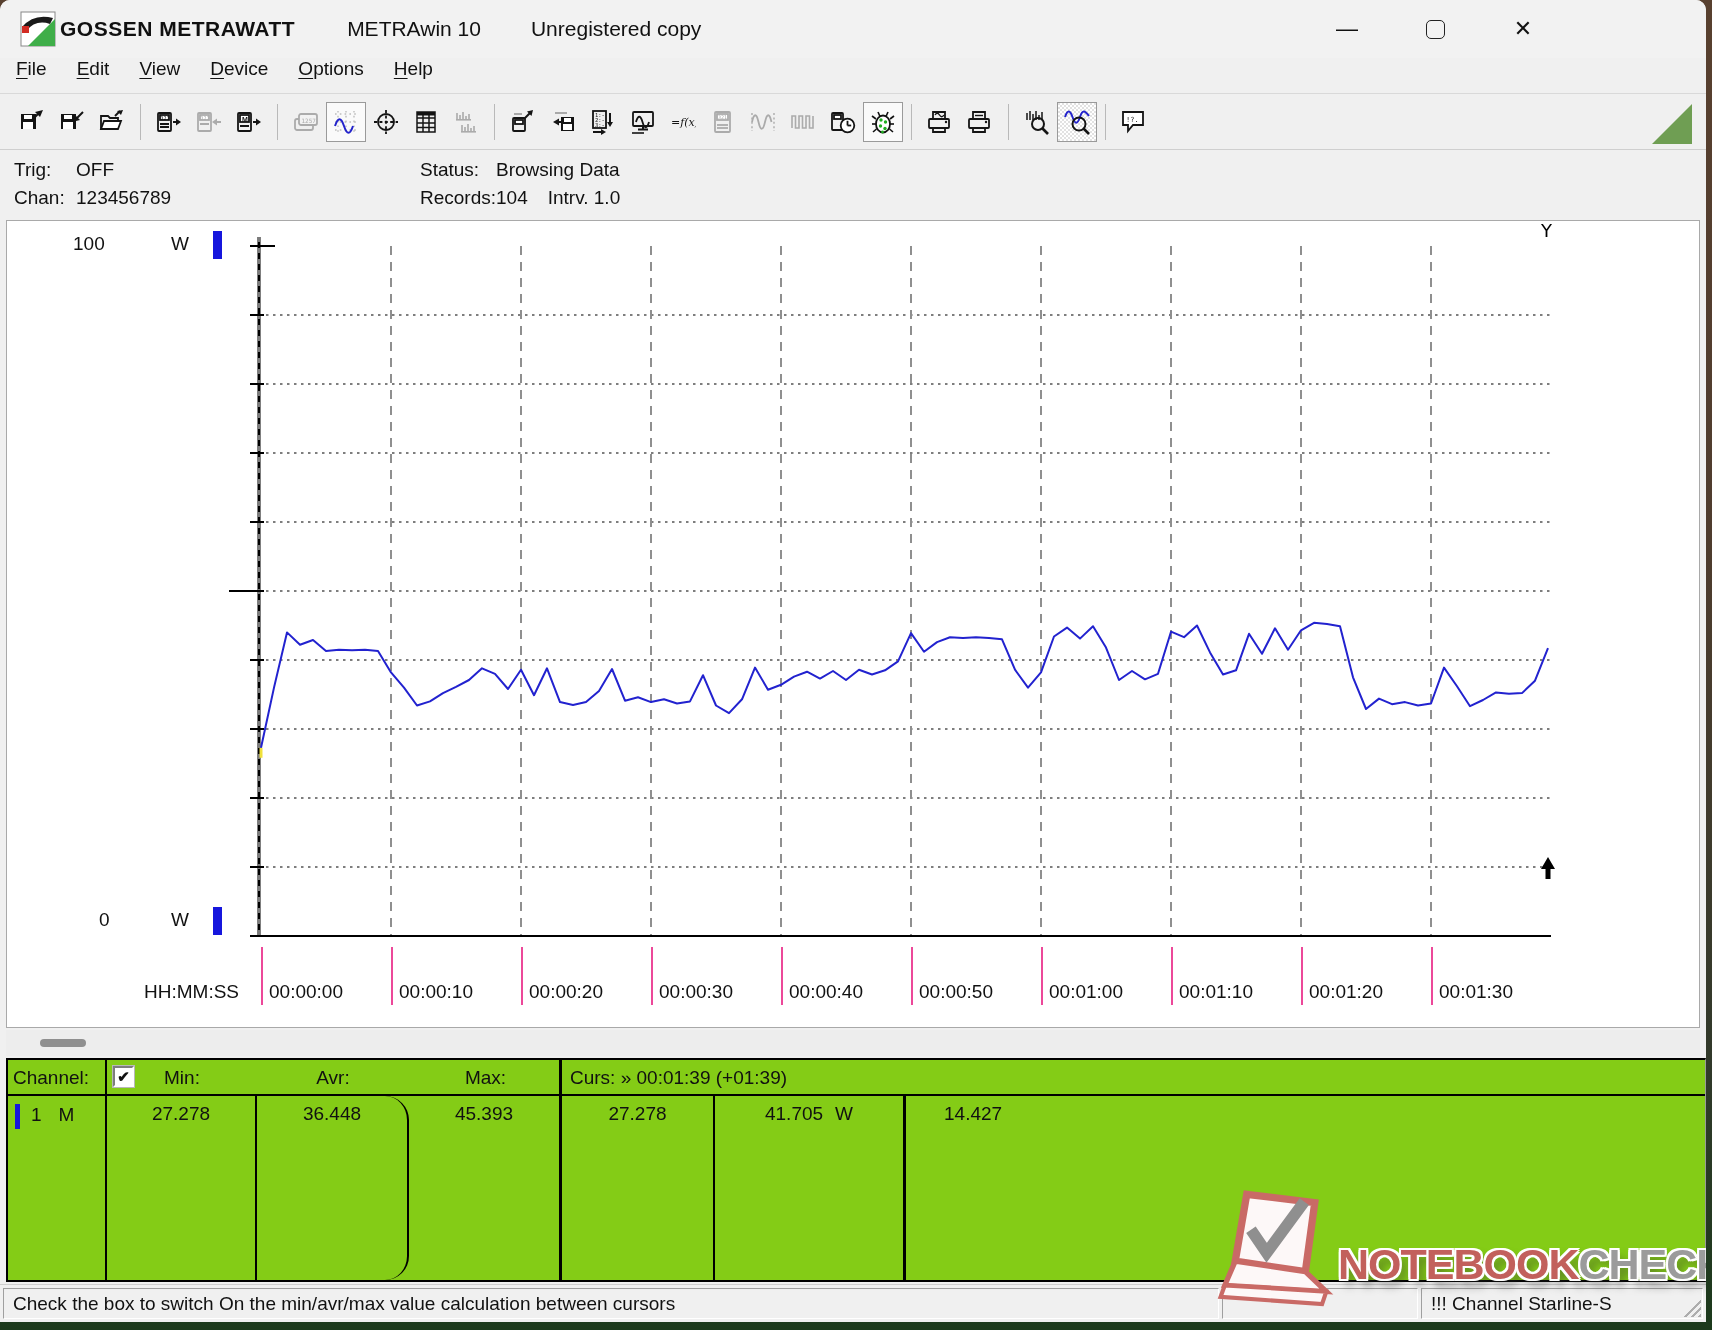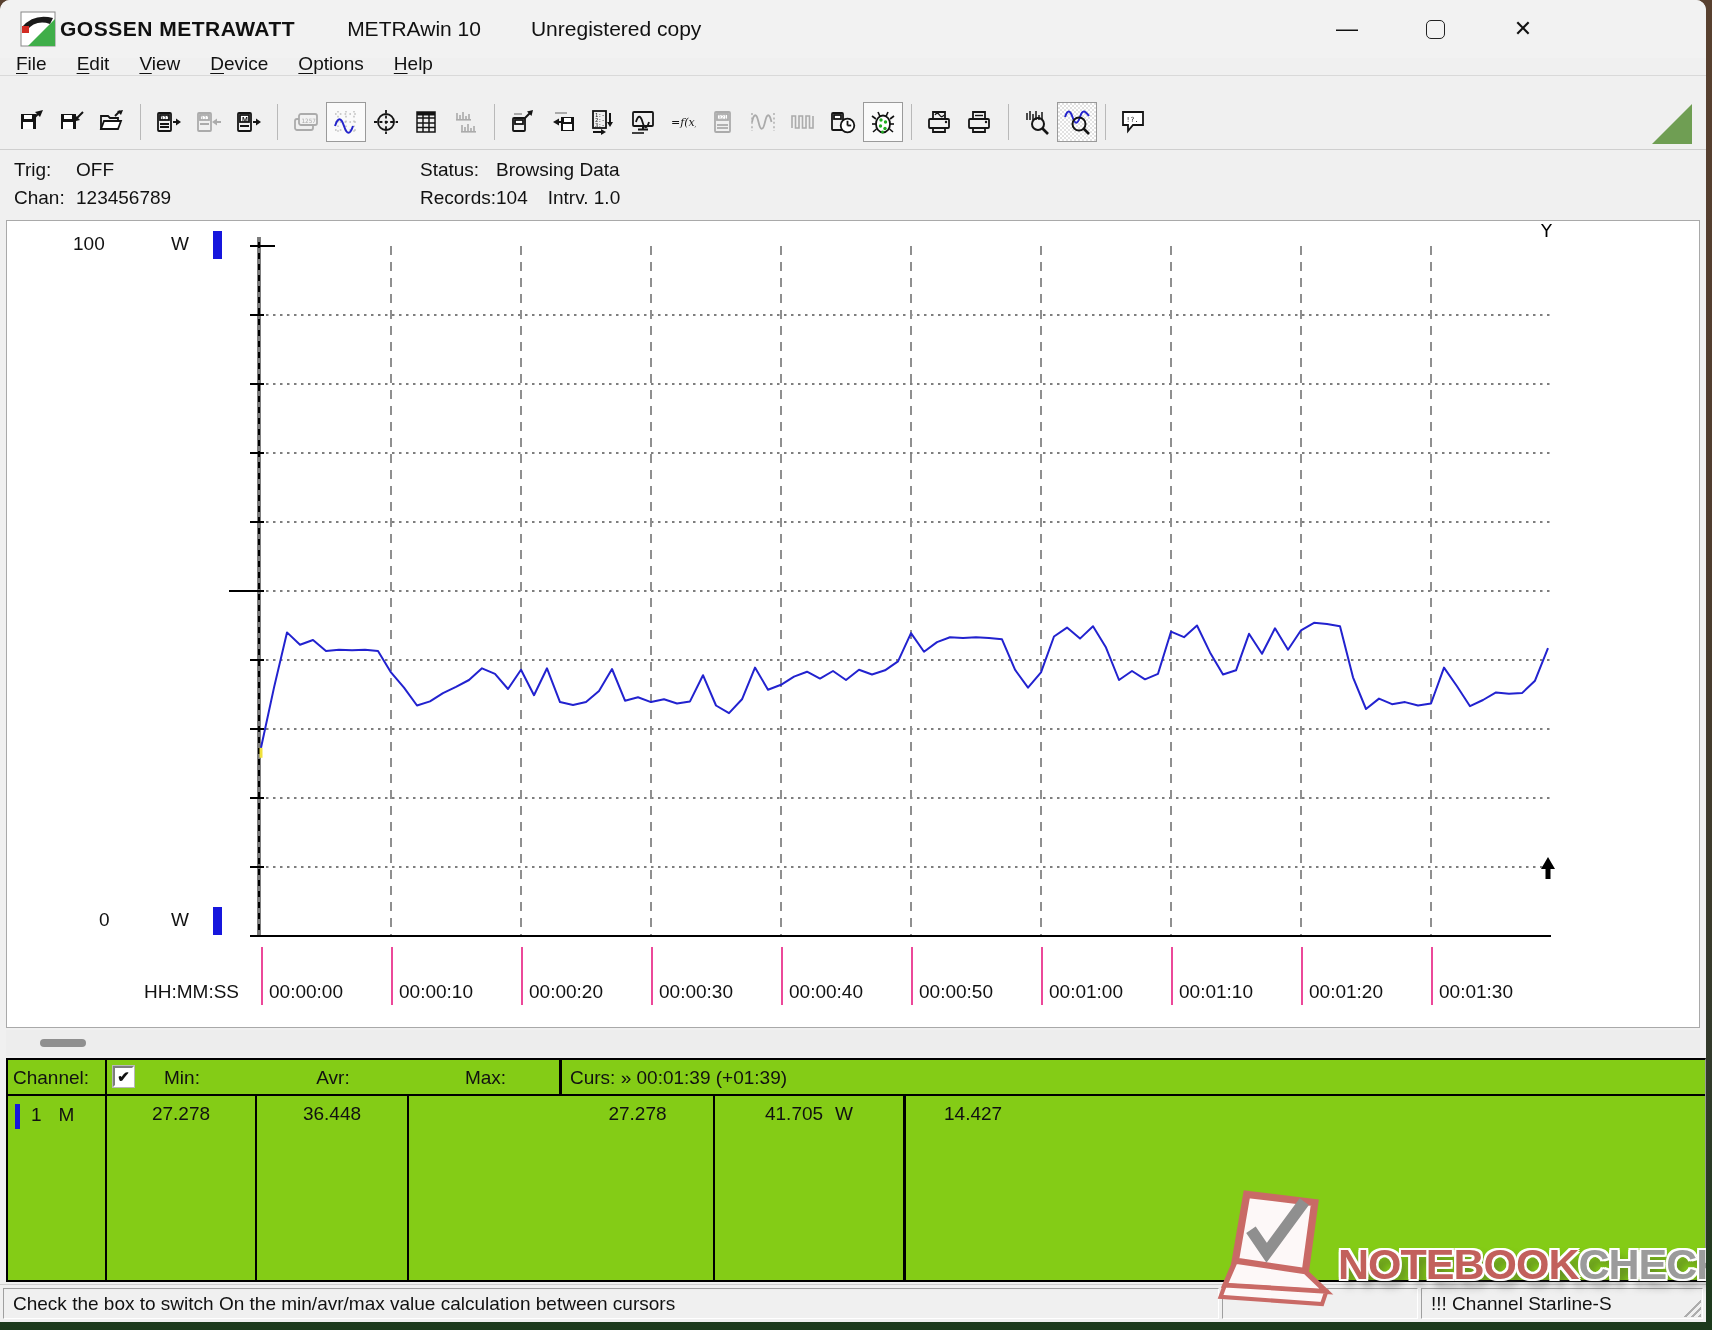--- a/index.html
+++ b/index.html
@@ -16,21 +16,21 @@
   
   .titlebar { position:absolute; left:0; top:0; width:100%; height:58px; display:flex; align-items:center; background:#f2f2f2; }
   .app-logo { width:36px; height:36px; margin-left:20px; }
   .title-brand { font-size:21px; font-weight:600; letter-spacing:.5px; margin-left:4px; }
   .title-app { font-size:21px; margin-left:52px; }
   .title-license { font-size:21px; margin-left:50px; }
   .win-controls { position:absolute; top:0; height:58px; left:1330px; display:flex; align-items:center; gap:54px; }
   .wc { width:34px; height:34px; display:flex; align-items:center; justify-content:center; font-size:22px; cursor:default; }
   .wc-max-box { width:19px; height:19px; border:1.7px solid #222; border-radius:5px; }
   
-  .menubar { position:absolute; left:0; top:40px; width:100%; height:36px; display:flex; align-items:flex-end; gap:30px; padding-left:16px; font-size:19px; border-bottom:1px solid #d9d9d9; }
+  .menubar { position:absolute; left:0; top:58px; width:100%; height:36px; display:flex; align-items:flex-start; gap:30px; padding-left:16px; font-size:19px; border-bottom:1px solid #d9d9d9; }
   .menu-item u { text-decoration-thickness:1px; text-underline-offset:3px; }
   
   .toolbar { position:absolute; left:0; top:95px; width:100%; height:55px; display:flex; align-items:center; padding-left:12px; border-bottom:1px solid #cfcfcf; }
   .tbtn { width:40px; height:40px; display:flex; align-items:center; justify-content:center; color:#141414; border:1px solid transparent; }
   .tbtn svg { width:26px; height:26px; }
   .tbtn.disabled { color:#ababab; }
   .tbtn.pressed { border:1px solid #9a9a9a; background:#fafafa; }
   .tbtn.checked { border:1px solid #9a9a9a;
     background:conic-gradient(#ffffff 25%, #e2e2e2 0 50%, #ffffff 0 75%, #e2e2e2 0) 0 0/4px 4px; }
   .tb-sep { width:1px; height:36px; background:#b9b9b9; margin:0 8px; }
@@ -67,21 +67,21 @@
     display:grid; grid-template-columns:150px 152px 153px; }
   .th-mam > div { text-align:center; padding-top:7px; }
   .th-checkbox { position:absolute; left:6px; top:6px; width:21px; height:21px; background:#fff;
     border-top:2px solid #7d7d7d; border-left:2px solid #7d7d7d; border-bottom:2px solid #fff; border-right:2px solid #fff;
     box-shadow:0 0 0 1px #b8b8b8; display:flex; align-items:center; justify-content:center; font-size:15px; font-weight:bold; }
   .th-curs { grid-column:5/7; grid-row:1; border-bottom:2px solid #000; padding-left:8px; white-space:nowrap; }
   .th-rest { grid-column:7; grid-row:1; border-bottom:2px solid #000; }
   .td-channel { grid-column:1; grid-row:2; border-right:2px solid #000; display:flex; align-items:flex-start; gap:17px; padding:8px 0 0 7px; }
   .chan-bar { display:inline-block; width:5px; height:25px; background:#1616dd; margin-right:-6px; }
   .td-min { grid-column:2; grid-row:2; border-right:2px solid #000; text-align:center; }
-  .td-avr { grid-column:3; grid-row:2; border-right:2px solid #000; text-align:center; }
+  .td-avr { grid-column:3; grid-row:2; border-right:2px solid #000; text-align:center;border-radius:24px; }
   .td-max { grid-column:4; grid-row:2; border-right:3px solid #000; text-align:center; }
   .td-cursa { grid-column:5; grid-row:2; border-right:2px solid #000; text-align:center; }
   .td-cursb { grid-column:6; grid-row:2; border-right:3px solid #000; text-align:center; }
   .td-extra { grid-column:7; grid-row:2; padding-left:38px; }
   .unit-gap { margin-left:12px; }
   
   .statusbar { position:absolute; left:0; top:1284px; width:1706px; height:38px; background:#f0f0f0;
     border-top:1px solid #cfcfcf; display:flex; align-items:stretch; gap:3px; padding:3px; font-size:19px; z-index:10; }
   .sb-panel { border:1px solid; border-color:#9f9f9f #ffffff #ffffff #9f9f9f; display:flex; align-items:center; padding:0 9px; white-space:nowrap; }
   .sb-msg { width:1216px; }
@@ -504,20 +504,21 @@
     <div class="st-cell th-curs">Curs: » 00:01:39 (+01:39)</div>
     <div class="st-cell th-rest"></div>
 
     <div class="td-channel">
       <span class="chan-bar"></span>
       <span>1</span>
       <span>M</span>
     </div>
     <div class="st-cell td-min">27.278</div>
     <div class="st-cell td-avr">36.448</div>
+    <div class="st-cell td-max">45.393</div>
     <div class="st-cell td-cursa">27.278</div>
     <div class="st-cell td-cursb">
       <span>41.705</span><span class="unit-gap">W</span>
     </div>
     <div class="st-cell td-extra">14.427</div>
   </div>
 
   <div class="statusbar">
     <div class="sb-panel sb-msg">Check the box to switch On the min/avr/max value calculation between cursors</div>
     <div class="sb-panel sb-mid"></div>

